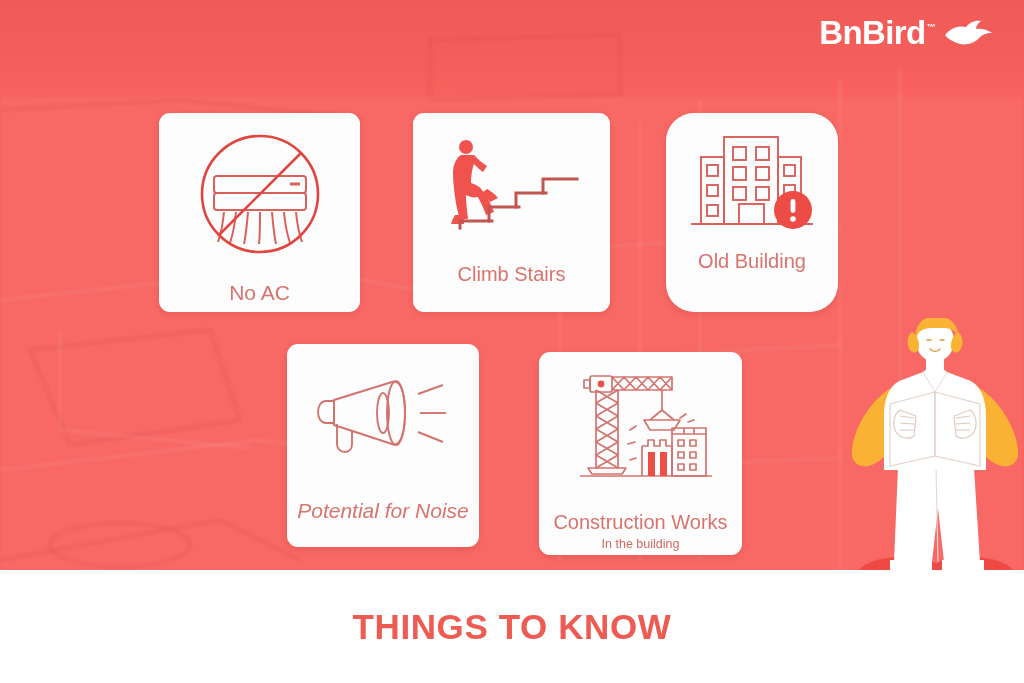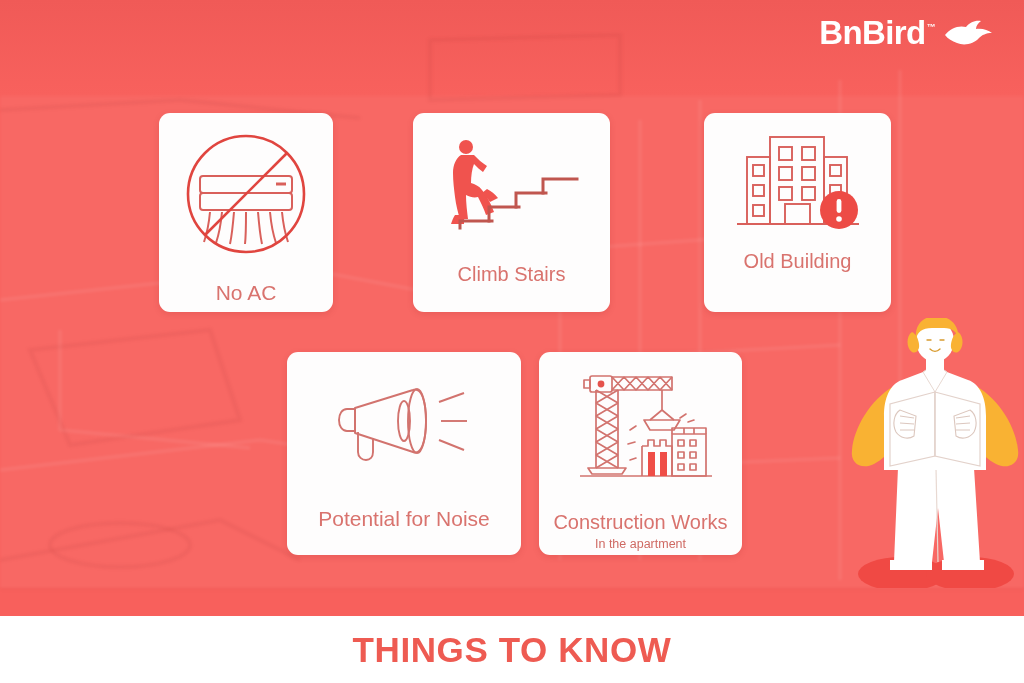--- a/index.html
+++ b/index.html
@@ -87,24 +87,24 @@
   .card-sub {
     color: #CF6A63;
     font-size: 12.5px;
     text-align: center;
     line-height: 1.32;
     padding: 0 10px;
     margin-top: 3px;
   }
 
   
-  #card-no-ac        { left: 159px; top: 113px; width: 174px; height: 199px; }
+  #card-no-ac        { left: 159px; top: 113px; width: 201px; height: 199px; }
   #card-climb-stairs { left: 413px; top: 113px; width: 197px; height: 199px; }
-  #card-old-building { left: 704px; top: 113px; width: 187px; height: 199px; }
-  #card-noise        { left: 287px; top: 352px; width: 234px; height: 203px; }
+  #card-old-building { left: 666px; top: 113px; width: 172px; height: 199px; border-radius: 28px; }
+  #card-noise        { left: 287px; top: 344px; width: 192px; height: 203px; font-style: italic; }
   #card-construction { left: 539px; top: 352px; width: 203px; height: 203px; }
 
   #card-no-ac .card-icon        { padding-top: 15px; }
   #card-no-ac .card-title       { margin-top: 18px; font-size: 21px; }
   #card-climb-stairs .card-icon { padding-top: 22px; }
   #card-climb-stairs .card-title{ margin-top: 28px; }
   #card-old-building .card-icon { padding-top: 18px; }
   #card-old-building .card-title{ margin-top: 16px; }
   #card-noise .card-icon        { padding-top: 28px; }
   #card-noise .card-title       { margin-top: 42px; font-size: 21px; }
@@ -119,21 +119,21 @@
     width: 178px;
     height: 270px;
   }
 
   
   .banner {
     position: absolute;
     left: 0;
     bottom: 0;
     width: 100%;
-    height: 67px;
+    height: 113px;
     background: #FFFFFF;
     display: flex;
     align-items: center;
     justify-content: center;
   }
   .banner-title {
     color: #EE5B52;
     font-size: 35px;
     font-weight: bold;
     letter-spacing: 0.6px;
@@ -327,21 +327,21 @@
         <g stroke="#D2736E" stroke-width="1.6" fill="none" stroke-linecap="round">
           <line x1="64" y1="62" x2="70" y2="58"></line>
           <line x1="62" y1="76" x2="69" y2="74"></line>
           <line x1="64" y1="92" x2="70" y2="90"></line>
           <line x1="114" y1="50" x2="120" y2="46"></line>
           <line x1="122" y1="54" x2="128" y2="52"></line>
         </g>
       </svg>
     </div>
     <div class="card-title">Construction Works</div>
-    <div class="card-sub">In the apartment</div>
+    <div class="card-sub">In the building</div>
   </div>
 
   <svg class="character" viewBox="0 0 178 270">
 
     <g>
       <ellipse cx="56" cy="256" rx="44" ry="17" fill="#F04944"></ellipse>
       <ellipse cx="124" cy="256" rx="44" ry="17" fill="#F04944"></ellipse>
     </g>
 
     <path d="M52 150 L128 150 L134 244 L98 244 L92 190 L86 244 L48 244 Z" fill="#FFFFFF"></path>

